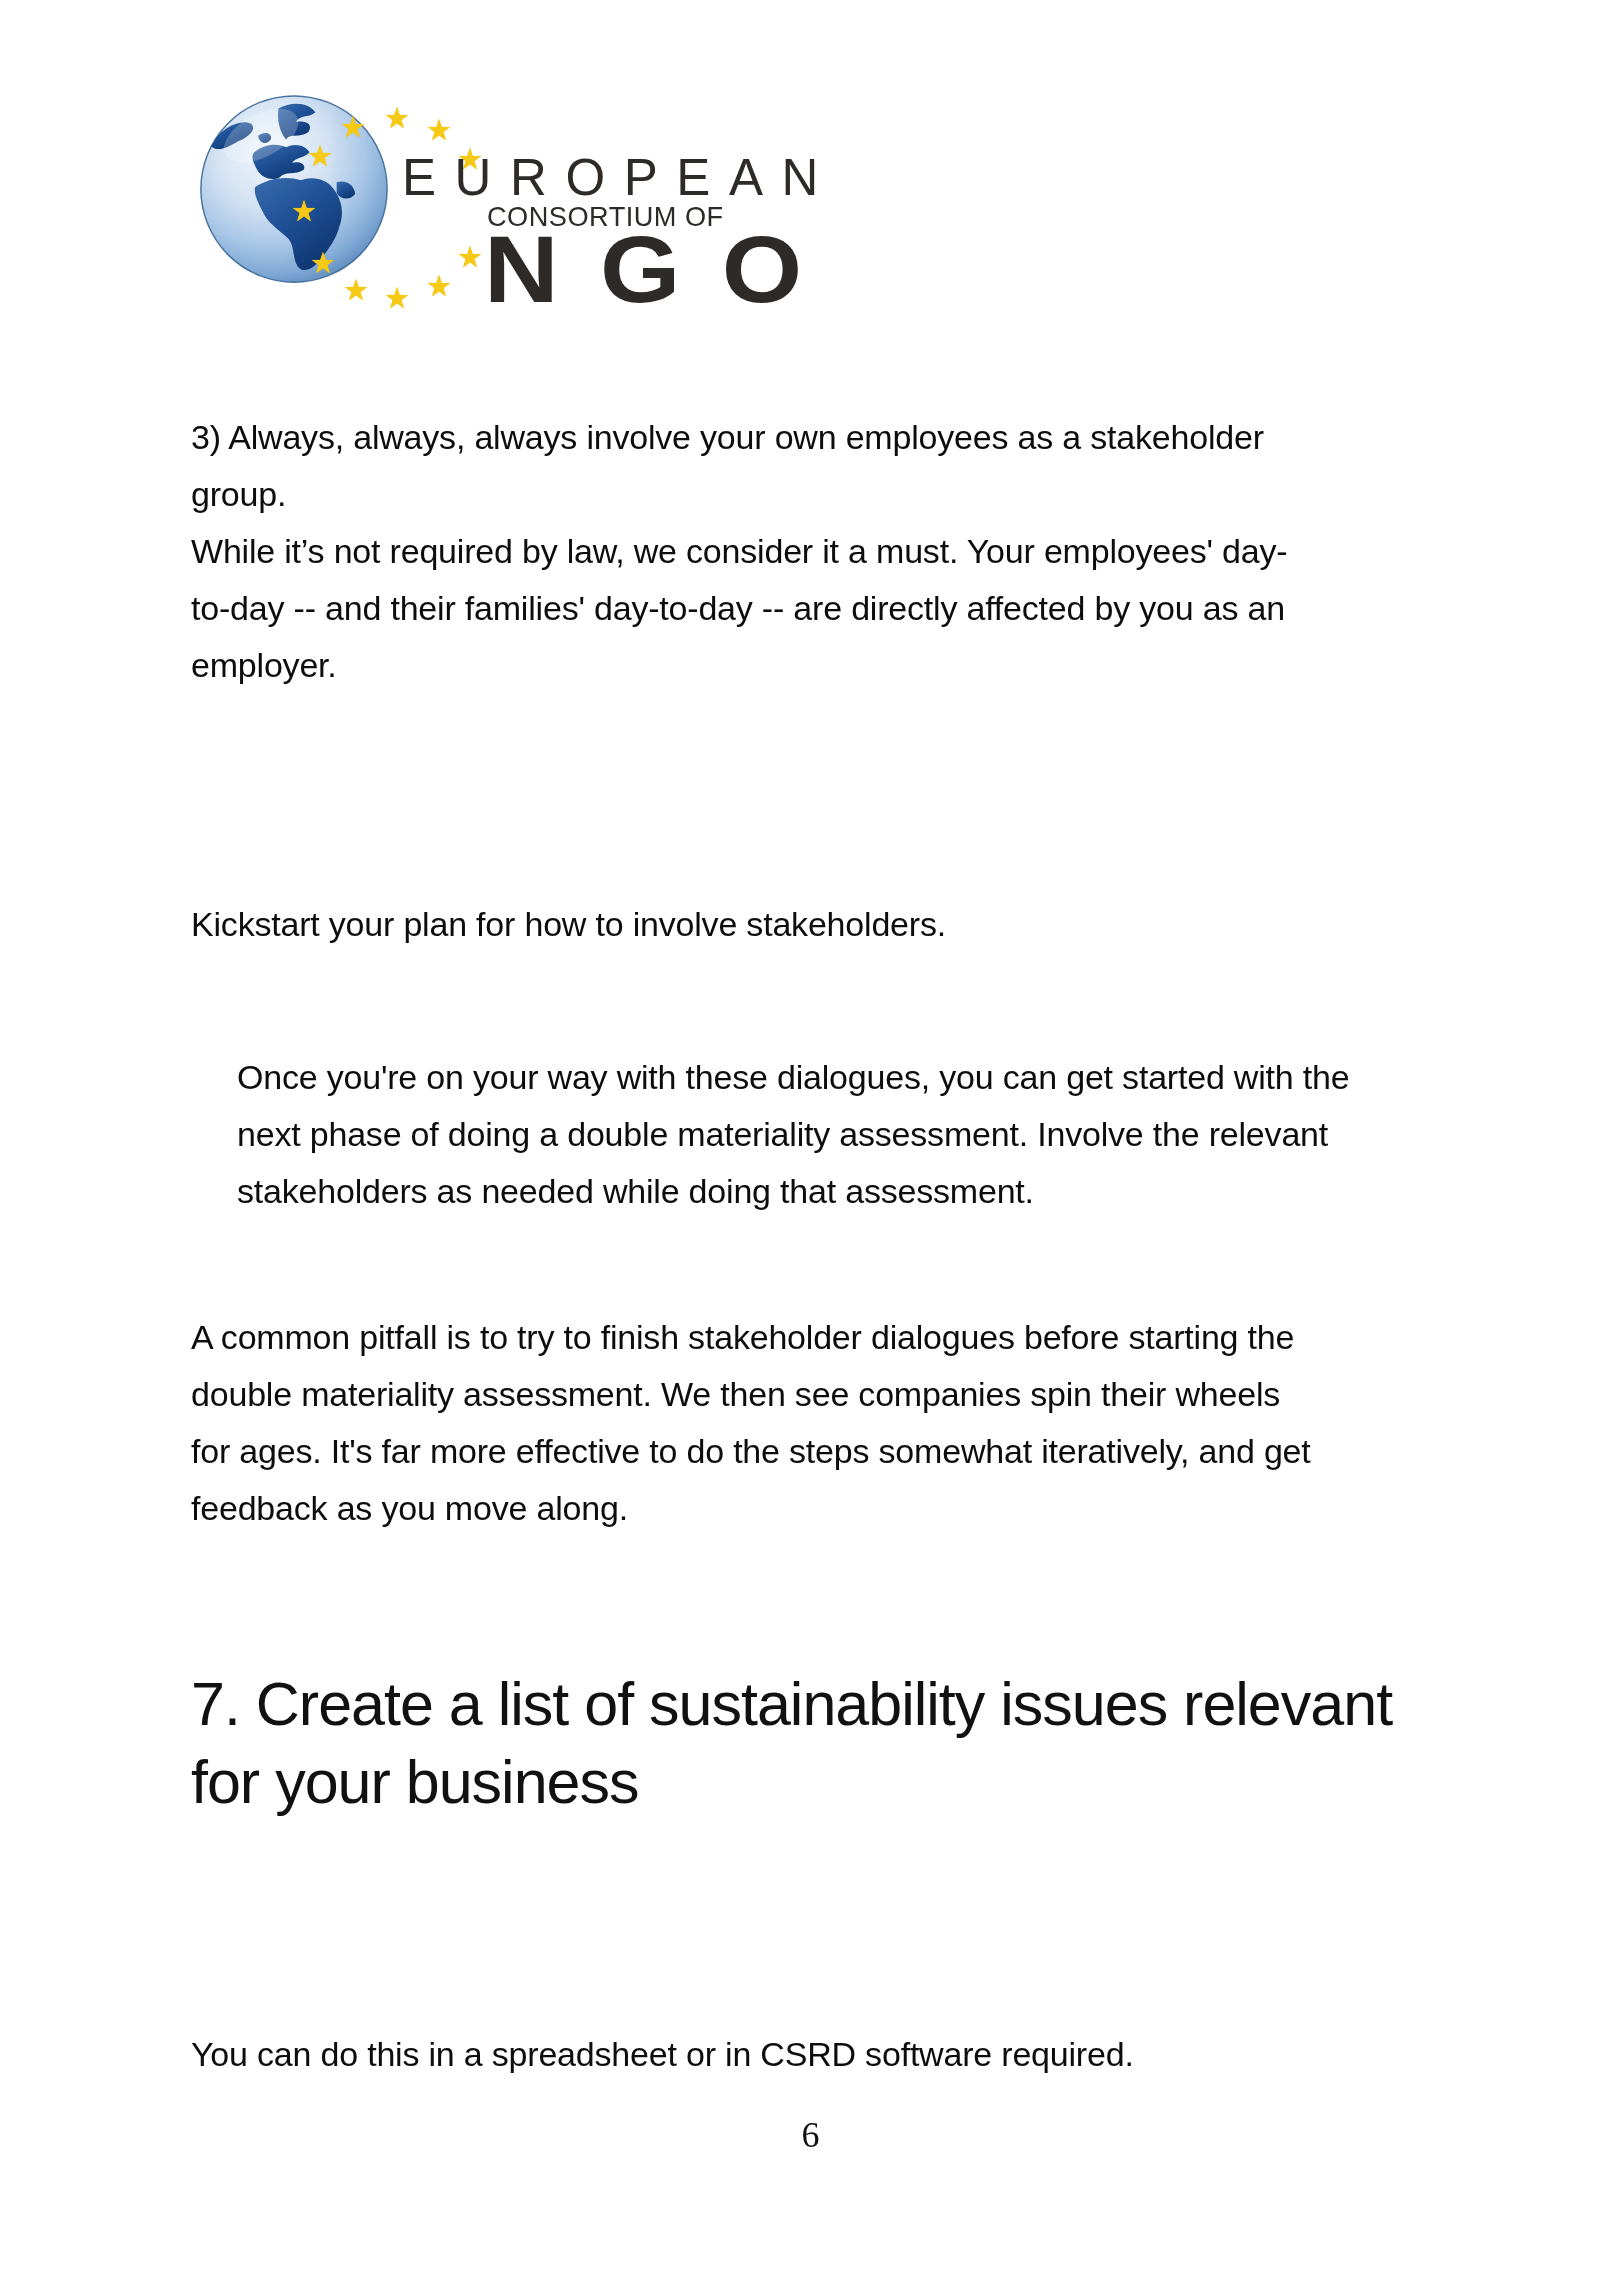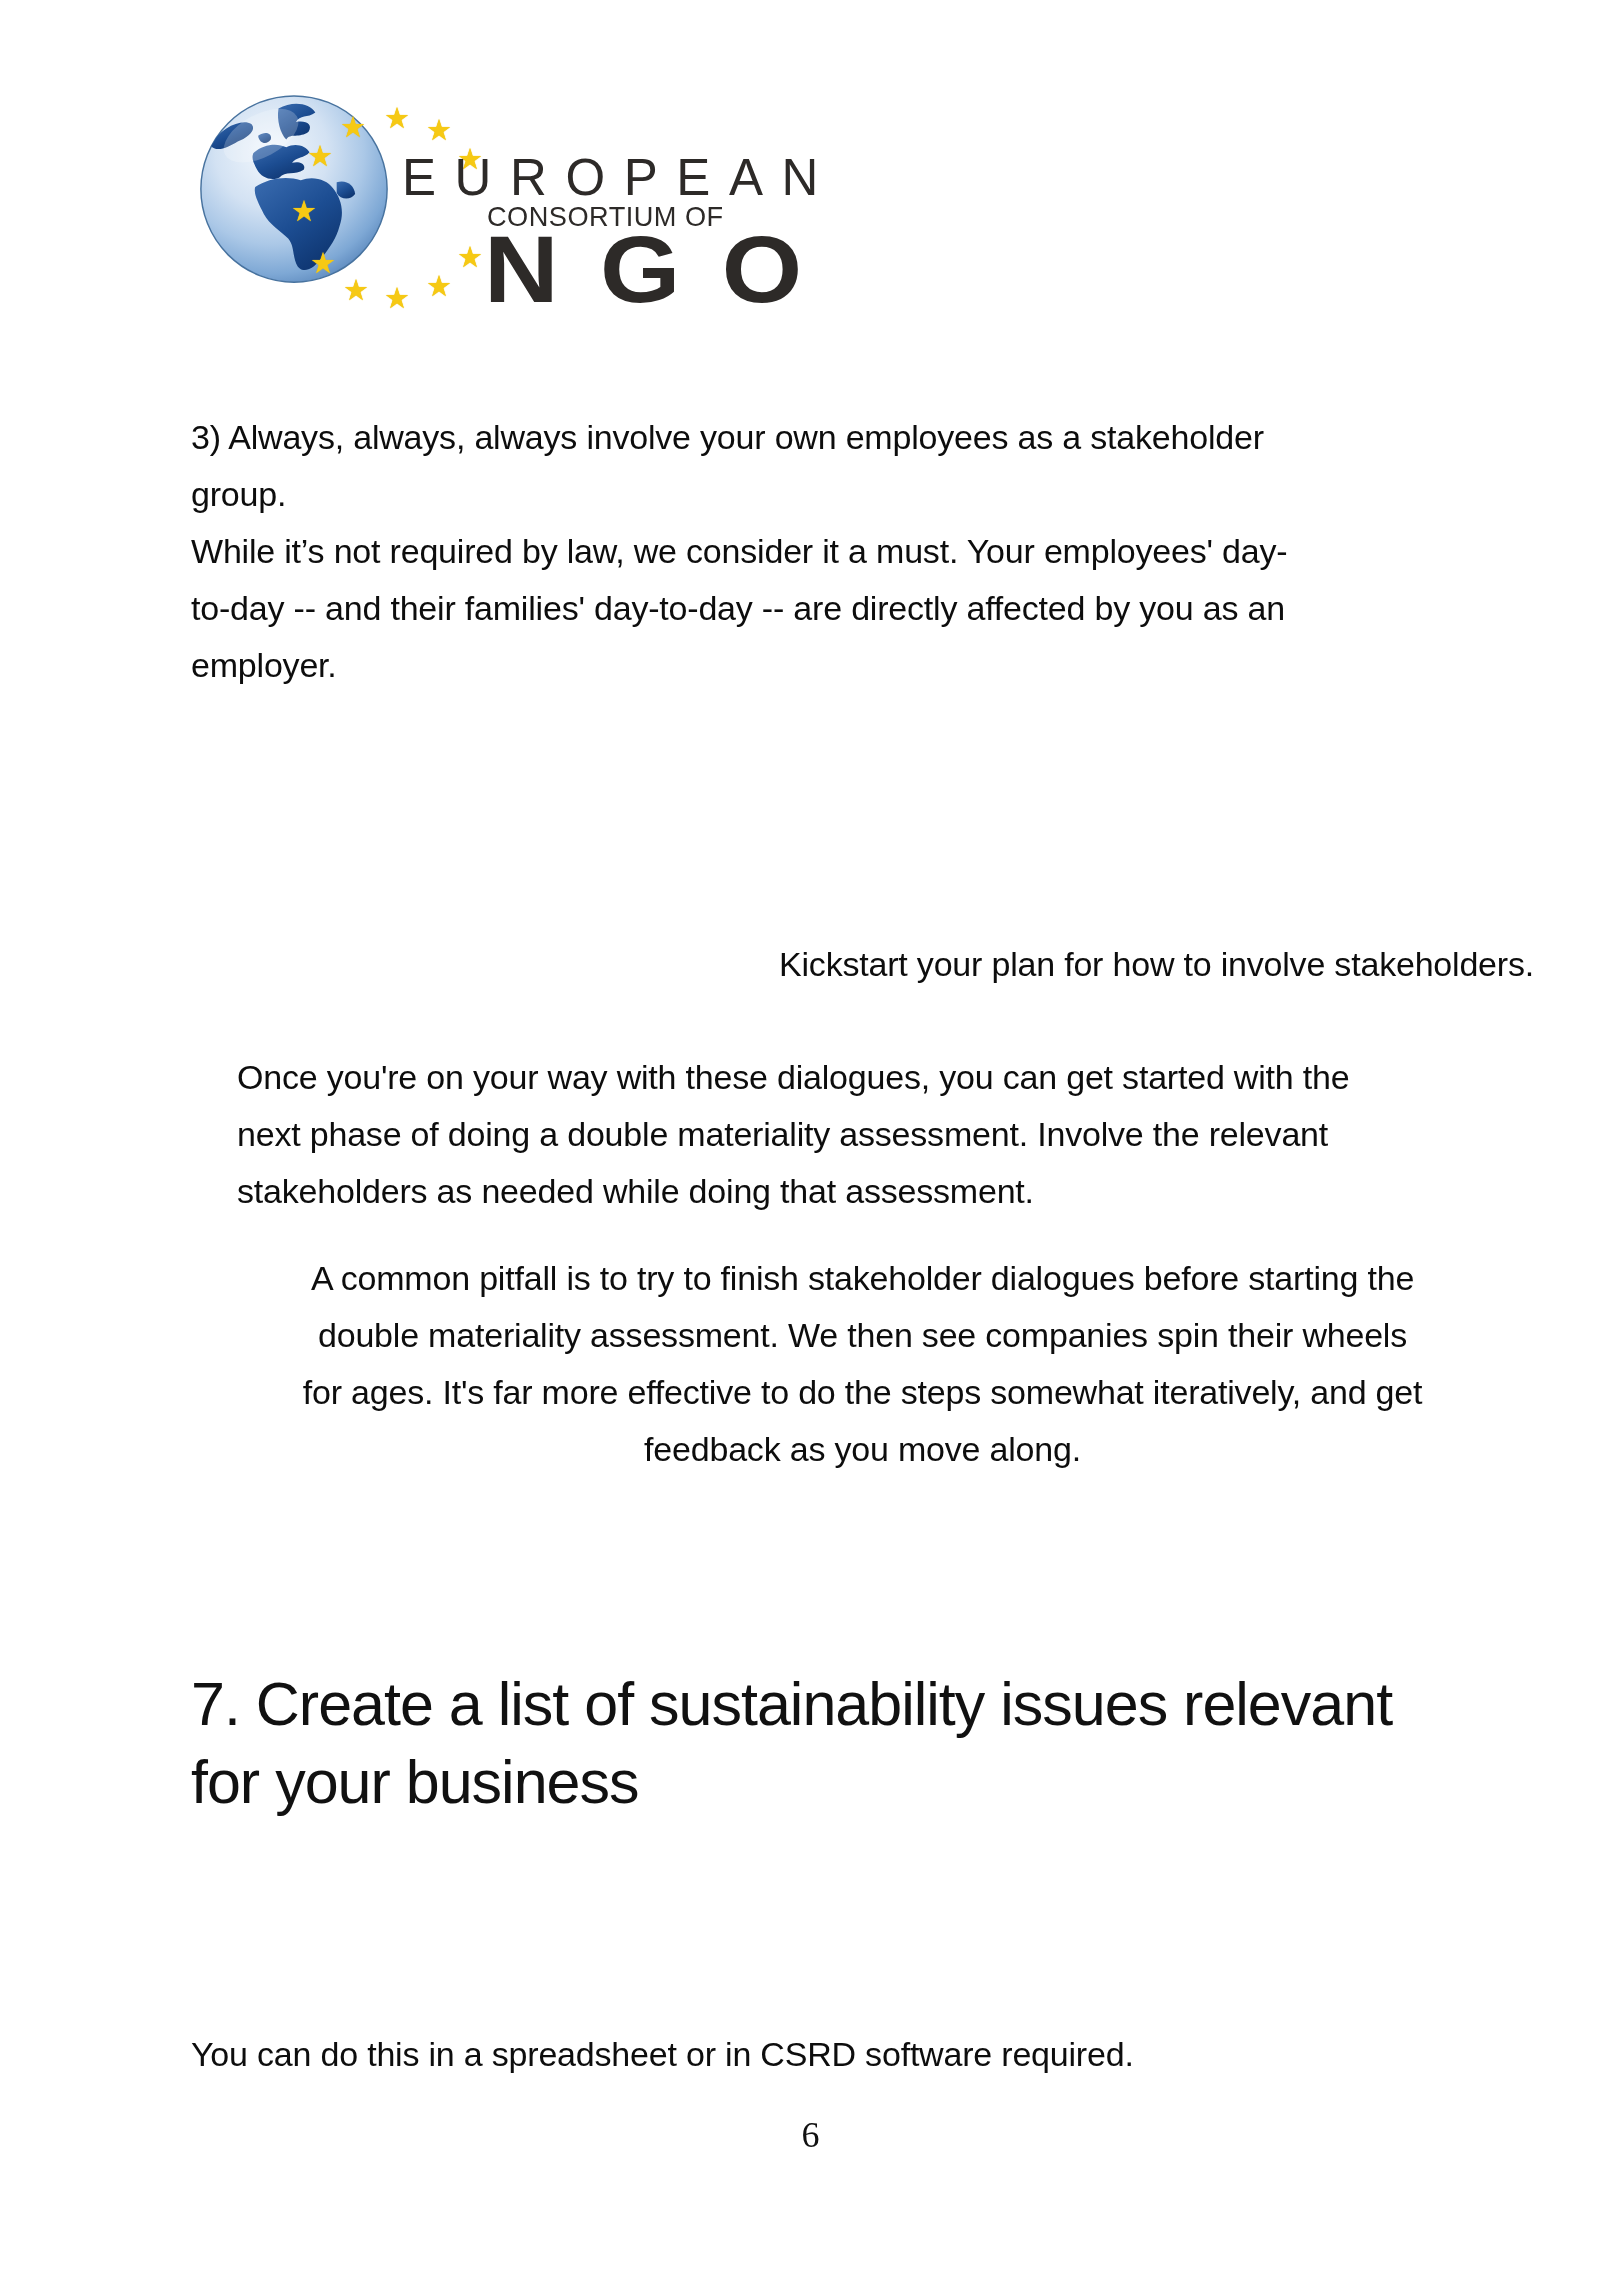--- a/index.html
+++ b/index.html
@@ -58,23 +58,23 @@
   .heading{
     position:absolute;left:191px;width:1353px;
     font-size:61px;line-height:78px;
     letter-spacing:-1px;
     font-weight:400;
     color:#111;
     white-space:pre-line;
   }
   .t-intro{top:409px;}
   .t-h6{top:828px;}
-  .t-s6p1{top:936px;text-align:right;}
+  .t-s6p1{top:896px;}
   .t-s6p2{top:1049px;margin-left:46px;}
-  .t-s6p3{top:1250px;text-align:center;}
+  .t-s6p3{top:1309px;}
   .t-h7{top:1624px;}
   .t-s7p1{top:1815px;}
   .t-s7p2{top:2026px;}
   .page-number{
     position:absolute;left:191px;top:2115px;width:1239px;
     text-align:center;
     font-family:"Liberation Serif", serif;
     font-size:36px;line-height:41px;
     color:#111;
   }

